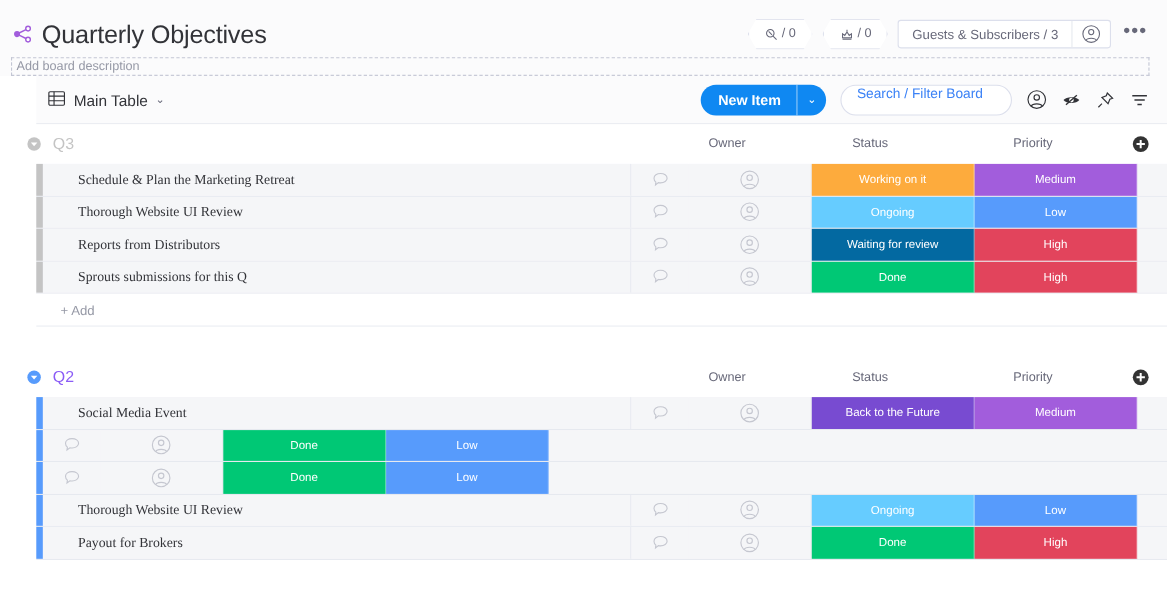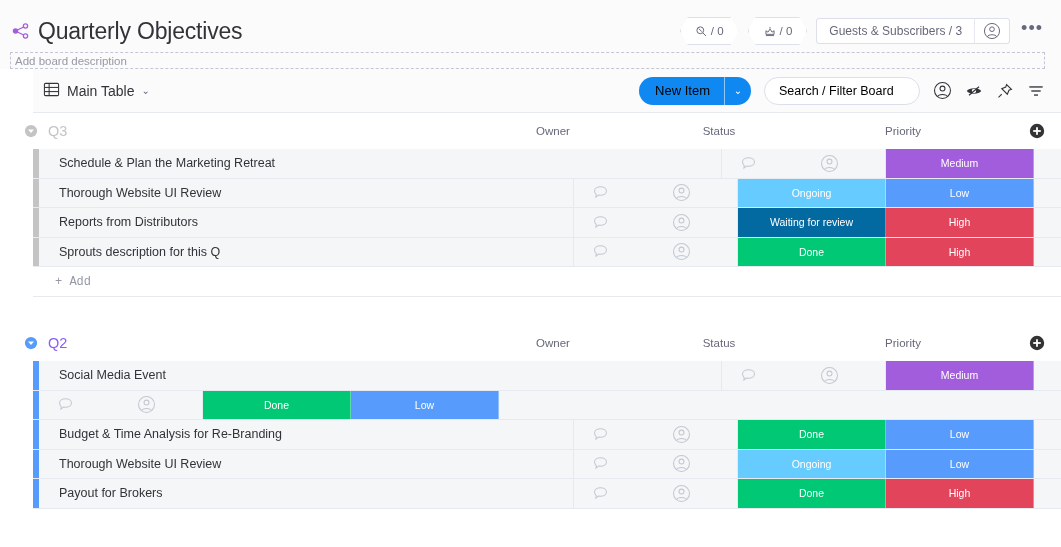--- a/index.html
+++ b/index.html
@@ -110,37 +110,37 @@
   .newitem {
     display: flex; align-items: stretch;
     height: 28px;
     border-radius: 16px;
     overflow: hidden;
     background: #0f88f2;
   }
   .newitem-main {
     display: flex; align-items: center;
     padding: 0 14px 0 16px;
-    color: #000000; font-size: 13px; font-weight: normal;
+    color: #ffffff; font-size: 13px; font-weight: bold;
     white-space: nowrap;
   }
   .newitem-sep { width: 1px; background: rgba(255,255,255,.55); }
   .newitem-caret {
     display: flex; align-items: center; justify-content: center;
     width: 26px; color: #fff; font-size: 10px;
   }
   .search-box {
     width: 156px; height: 28px;
     border: 1px solid #dcdfec;
     border-radius: 16px;
     background: #fff;
-    display: flex; align-items: center;
+    display: flex; 
     padding: 0 14px;
     font-size: 12.5px;
-    color: #000000;
+    color: #3b82f6;
   }
   .tb-icon { display:flex; align-items:center; justify-content:center; color:#323338; }
 
   
   .board-body {
     padding-top: 0;
     background: #fff;
     margin-left: 16px;
   }
   .group { }
@@ -152,21 +152,20 @@
   }
   .grp-caret { width: 22px; display: flex; align-items: center; justify-content: center; }
   .grp-title {
     font-size: 14.5px;
     padding-left: 6px;
   }
   .cols {
     margin-left: auto;
     display: flex;
     align-items: center;
-    gap: 36px;
   }
   .col-head {
     font-size: 11.5px;
     color: #676879;
     text-align: center;
   }
   .col-owner   { width: 112px; }
   .col-status  { width: 148px; }
   .col-prio    { width: 148px; }
   .col-plus    { width: 48px; display:flex; align-items:center; justify-content:center; }
@@ -176,47 +175,47 @@
     align-items: stretch;
     height: 29.5px;
     background: #f5f6f8;
     border-bottom: 1px solid #e6e9ef;
     margin-left: 17px;
   }
   .row-bar { width: 6px; flex: 0 0 6px; }
   .row-name {
     flex: 1;
     display: flex; align-items: center;
-    padding-left: 20px;
+    padding-left: 32px;
     font-size: 12.5px;
     color: #323338;
     background: #f5f6f8;
     border-right: 1px solid #e6e9ef;
     overflow: hidden;
     white-space: nowrap;
+    font-family: Liberation Serif, serif;
   }
   .cell {
     display: flex; align-items: center; justify-content: center;
     border-right: 1px solid #e6e9ef;
     font-size: 10.5px;
     color: #fff;
   }
   .cell-chat   { width: 52px; background:#f5f6f8; border-right:none; }
   .cell-owner  { width: 112px; background:#f5f6f8; }
   .cell-status { width: 148px; border-right: 1px solid rgba(255,255,255,.35); }
   .cell-prio   { width: 148px; border-right: 1px solid rgba(255,255,255,.35); }
   .cell-last   { width: 27px; background:#f5f6f8; border-right:none; }
 
   .add-row {
     display: flex; align-items: center;
     height: 30px;
     margin-left: 17px;
     background: #fff;
     border-bottom: 1px solid #e6e9ef;
-    font-family: Liberation Mono, monospace;
   }
   .add-row .row-bar { background: #c4c4c4; }
   .add-label {
     padding-left: 16px;
     font-size: 12px;
     color: #9699a6;
   }
   .group-gap { height: 28px; background:#fff; }
 </style>
 </head>
@@ -370,20 +369,21 @@
               <path d="M3 8.2 C3 5.3 6.1 3.2 10 3.2 C13.9 3.2 17 5.3 17 8.2 C17 11.1 13.9 13.2 10 13.2 C9.2 13.2 8.4 13.1 7.7 13 L4.6 15.4 L5 12.4 C3.8 11.4 3 9.9 3 8.2 Z"></path>
             </svg>
           </span>
           <span class="cell cell-owner">
             <svg width="19" height="19" viewBox="0 0 20 20" fill="none" stroke="#c5c7d0" stroke-width="1.1">
               <circle cx="10" cy="10" r="8.4"></circle>
               <circle cx="10" cy="8" r="2.6"></circle>
               <path d="M4.6 16.5 C6 13.4 14 13.4 15.4 16.5"></path>
             </svg>
           </span>
+          <span class="cell cell-status" style="background:#fdab3d">Working on it</span>
           <span class="cell cell-prio" style="background:#a25ddc">Medium</span>
           <span class="cell cell-last"></span>
         </div>
         <div class="row">
           <span class="row-bar" style="background:#c4c4c4"></span>
           <span class="row-name">Thorough Website UI Review</span>
           <span class="cell cell-chat">
             <svg width="17" height="17" viewBox="0 0 20 20" fill="none" stroke="#c5c7d0" stroke-width="1.2">
               <path d="M3 8.2 C3 5.3 6.1 3.2 10 3.2 C13.9 3.2 17 5.3 17 8.2 C17 11.1 13.9 13.2 10 13.2 C9.2 13.2 8.4 13.1 7.7 13 L4.6 15.4 L5 12.4 C3.8 11.4 3 9.9 3 8.2 Z"></path>
             </svg>
@@ -413,21 +413,21 @@
               <circle cx="10" cy="8" r="2.6"></circle>
               <path d="M4.6 16.5 C6 13.4 14 13.4 15.4 16.5"></path>
             </svg>
           </span>
           <span class="cell cell-status" style="background:#0369a1">Waiting for review</span>
           <span class="cell cell-prio" style="background:#e2445c">High</span>
           <span class="cell cell-last"></span>
         </div>
         <div class="row">
           <span class="row-bar" style="background:#c4c4c4"></span>
-          <span class="row-name">Sprouts description for this Q</span>
+          <span class="row-name">Sprouts submissions for this Q</span>
           <span class="cell cell-chat">
             <svg width="17" height="17" viewBox="0 0 20 20" fill="none" stroke="#c5c7d0" stroke-width="1.2">
               <path d="M3 8.2 C3 5.3 6.1 3.2 10 3.2 C13.9 3.2 17 5.3 17 8.2 C17 11.1 13.9 13.2 10 13.2 C9.2 13.2 8.4 13.1 7.7 13 L4.6 15.4 L5 12.4 C3.8 11.4 3 9.9 3 8.2 Z"></path>
             </svg>
           </span>
           <span class="cell cell-owner">
             <svg width="19" height="19" viewBox="0 0 20 20" fill="none" stroke="#c5c7d0" stroke-width="1.1">
               <circle cx="10" cy="10" r="8.4"></circle>
               <circle cx="10" cy="8" r="2.6"></circle>
               <path d="M4.6 16.5 C6 13.4 14 13.4 15.4 16.5"></path>
@@ -473,20 +473,21 @@
               <path d="M3 8.2 C3 5.3 6.1 3.2 10 3.2 C13.9 3.2 17 5.3 17 8.2 C17 11.1 13.9 13.2 10 13.2 C9.2 13.2 8.4 13.1 7.7 13 L4.6 15.4 L5 12.4 C3.8 11.4 3 9.9 3 8.2 Z"></path>
             </svg>
           </span>
           <span class="cell cell-owner">
             <svg width="19" height="19" viewBox="0 0 20 20" fill="none" stroke="#c5c7d0" stroke-width="1.1">
               <circle cx="10" cy="10" r="8.4"></circle>
               <circle cx="10" cy="8" r="2.6"></circle>
               <path d="M4.6 16.5 C6 13.4 14 13.4 15.4 16.5"></path>
             </svg>
           </span>
+          <span class="cell cell-status" style="background:#784bd1">Back to the Future</span>
           <span class="cell cell-prio" style="background:#a25ddc">Medium</span>
           <span class="cell cell-last"></span>
         </div>
         <div class="row">
           <span class="row-bar" style="background:#579bfc"></span>
           <span class="cell cell-chat">
             <svg width="17" height="17" viewBox="0 0 20 20" fill="none" stroke="#c5c7d0" stroke-width="1.2">
               <path d="M3 8.2 C3 5.3 6.1 3.2 10 3.2 C13.9 3.2 17 5.3 17 8.2 C17 11.1 13.9 13.2 10 13.2 C9.2 13.2 8.4 13.1 7.7 13 L4.6 15.4 L5 12.4 C3.8 11.4 3 9.9 3 8.2 Z"></path>
             </svg>
           </span>
@@ -496,21 +497,20 @@
               <circle cx="10" cy="8" r="2.6"></circle>
               <path d="M4.6 16.5 C6 13.4 14 13.4 15.4 16.5"></path>
             </svg>
           </span>
           <span class="cell cell-status" style="background:#00c875">Done</span>
           <span class="cell cell-prio" style="background:#579bfc">Low</span>
           <span class="cell cell-last"></span>
         </div>
         <div class="row">
           <span class="row-bar" style="background:#579bfc"></span>
-          <span class="row-name">Budget &amp; Time Analysis for Re-Branding</span>
           <span class="cell cell-chat">
             <svg width="17" height="17" viewBox="0 0 20 20" fill="none" stroke="#c5c7d0" stroke-width="1.2">
               <path d="M3 8.2 C3 5.3 6.1 3.2 10 3.2 C13.9 3.2 17 5.3 17 8.2 C17 11.1 13.9 13.2 10 13.2 C9.2 13.2 8.4 13.1 7.7 13 L4.6 15.4 L5 12.4 C3.8 11.4 3 9.9 3 8.2 Z"></path>
             </svg>
           </span>
           <span class="cell cell-owner">
             <svg width="19" height="19" viewBox="0 0 20 20" fill="none" stroke="#c5c7d0" stroke-width="1.1">
               <circle cx="10" cy="10" r="8.4"></circle>
               <circle cx="10" cy="8" r="2.6"></circle>
               <path d="M4.6 16.5 C6 13.4 14 13.4 15.4 16.5"></path>

